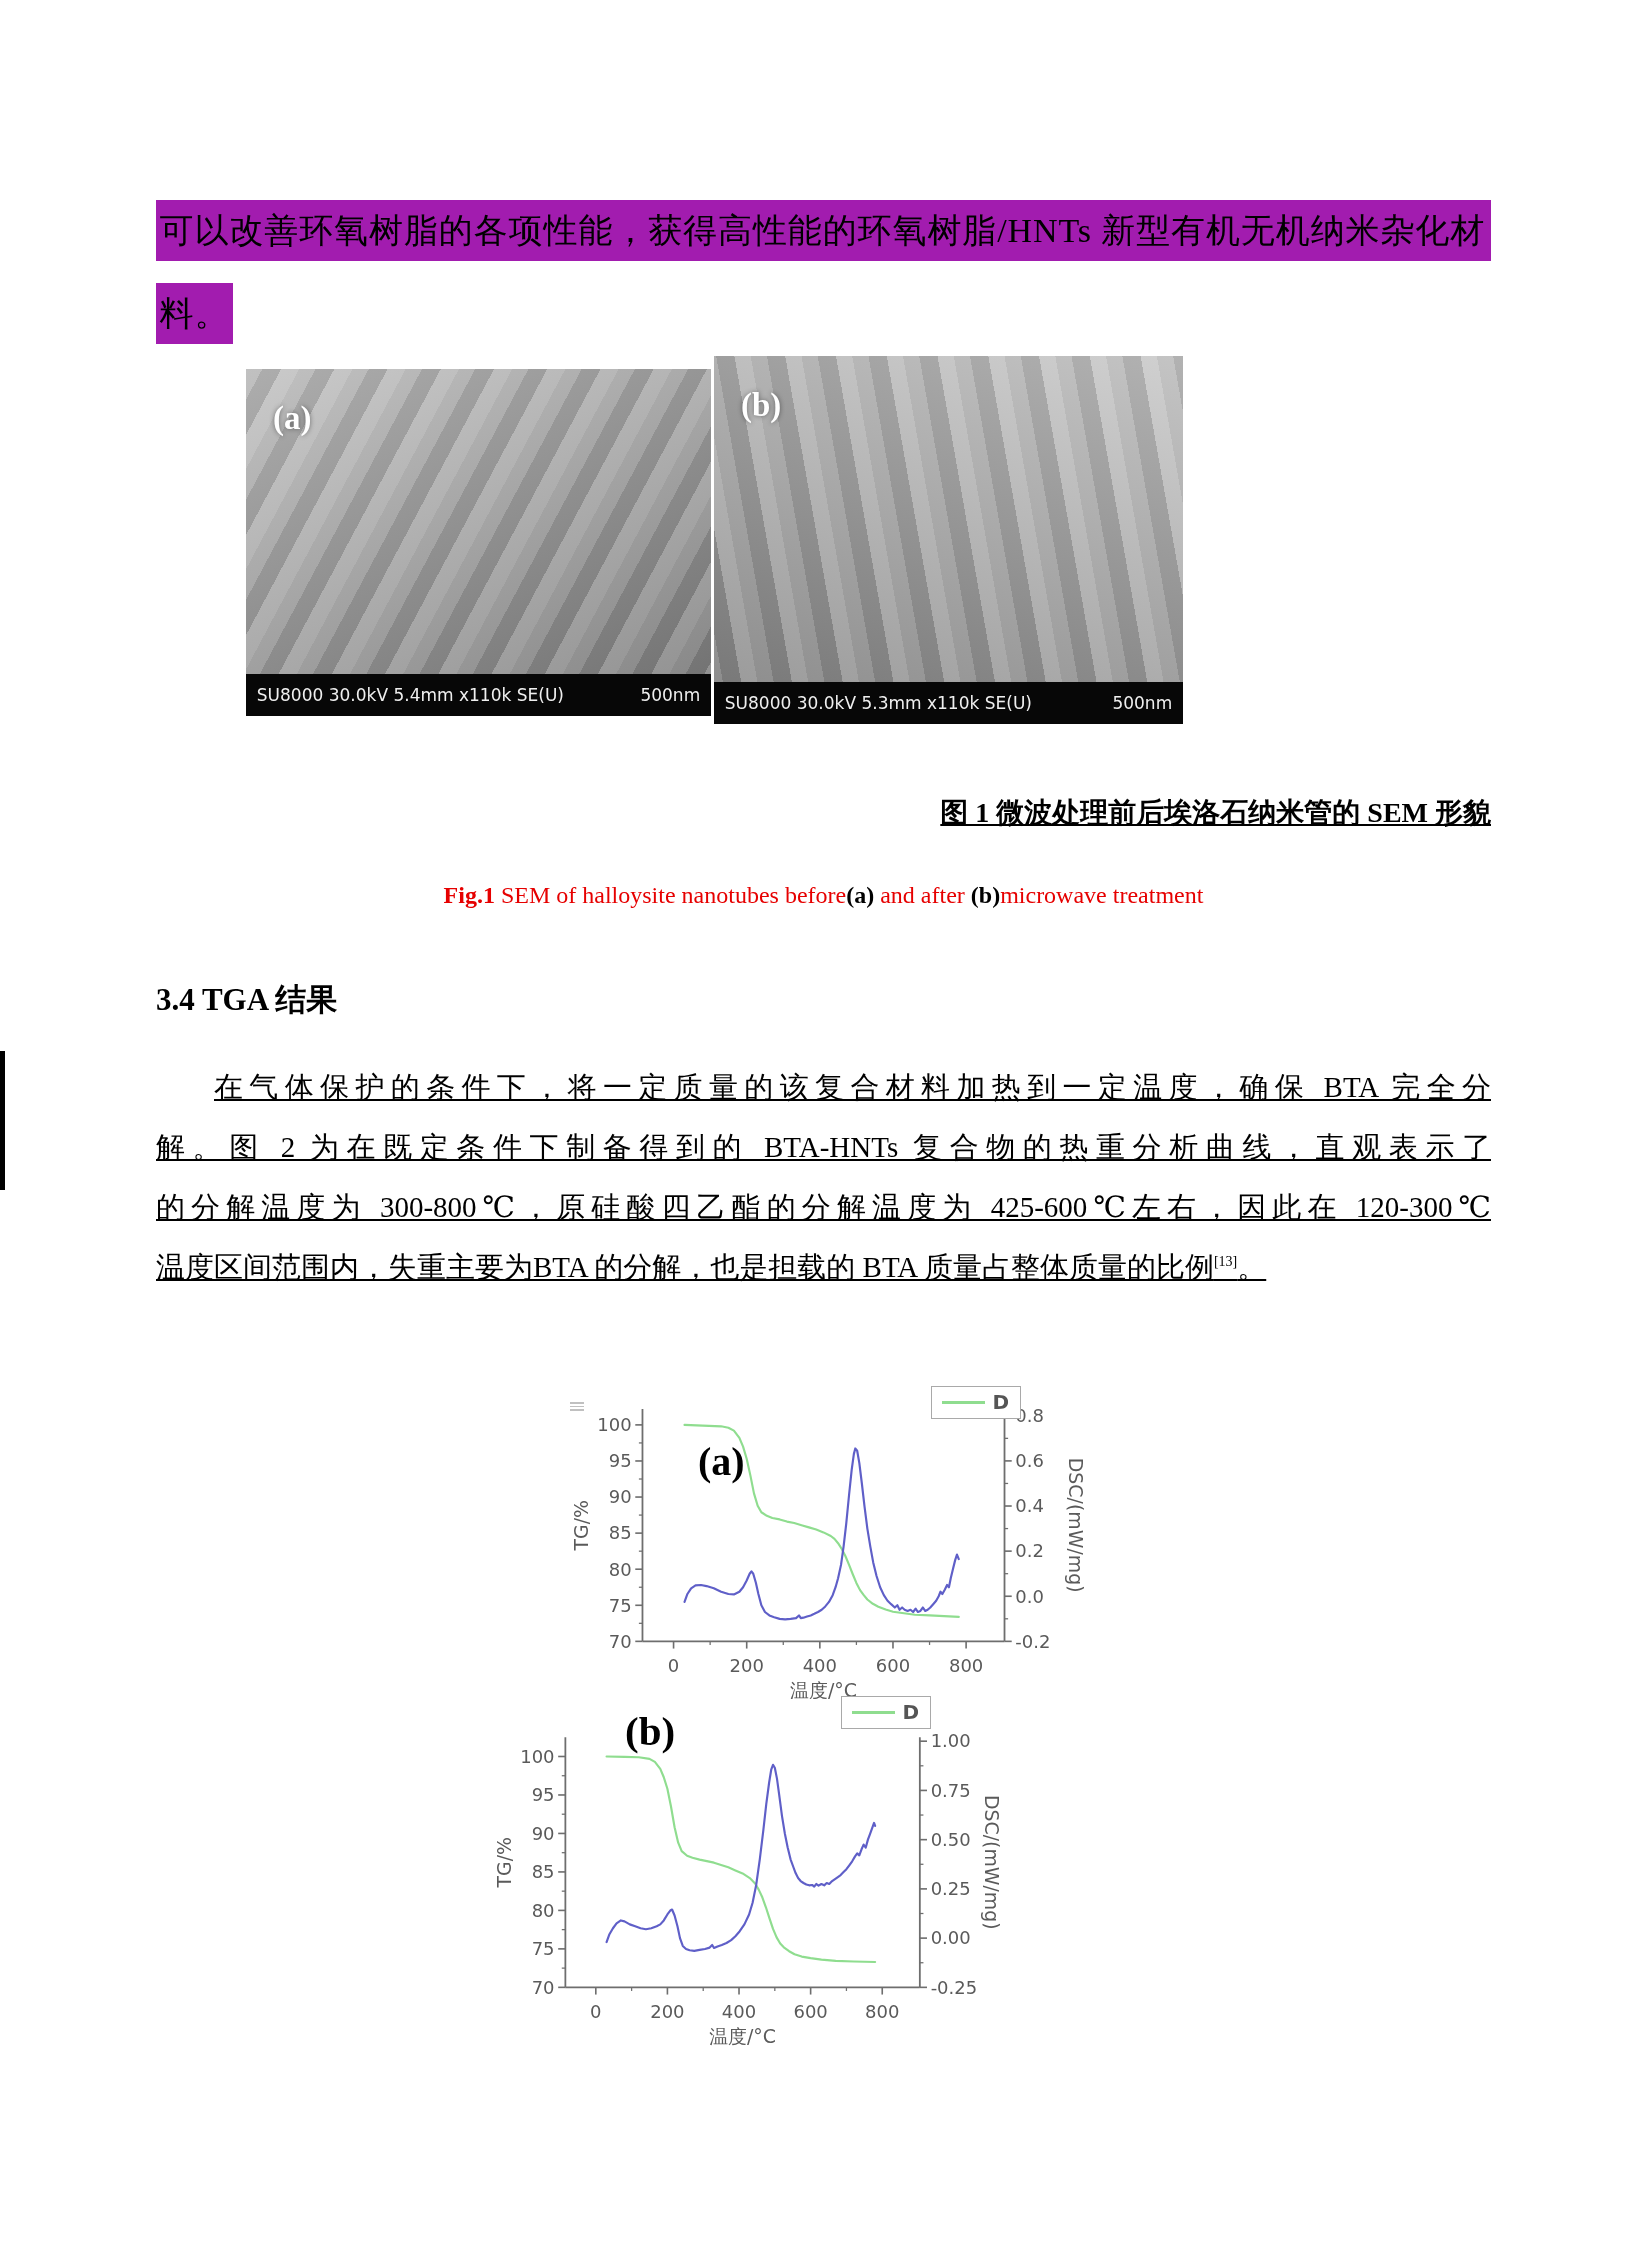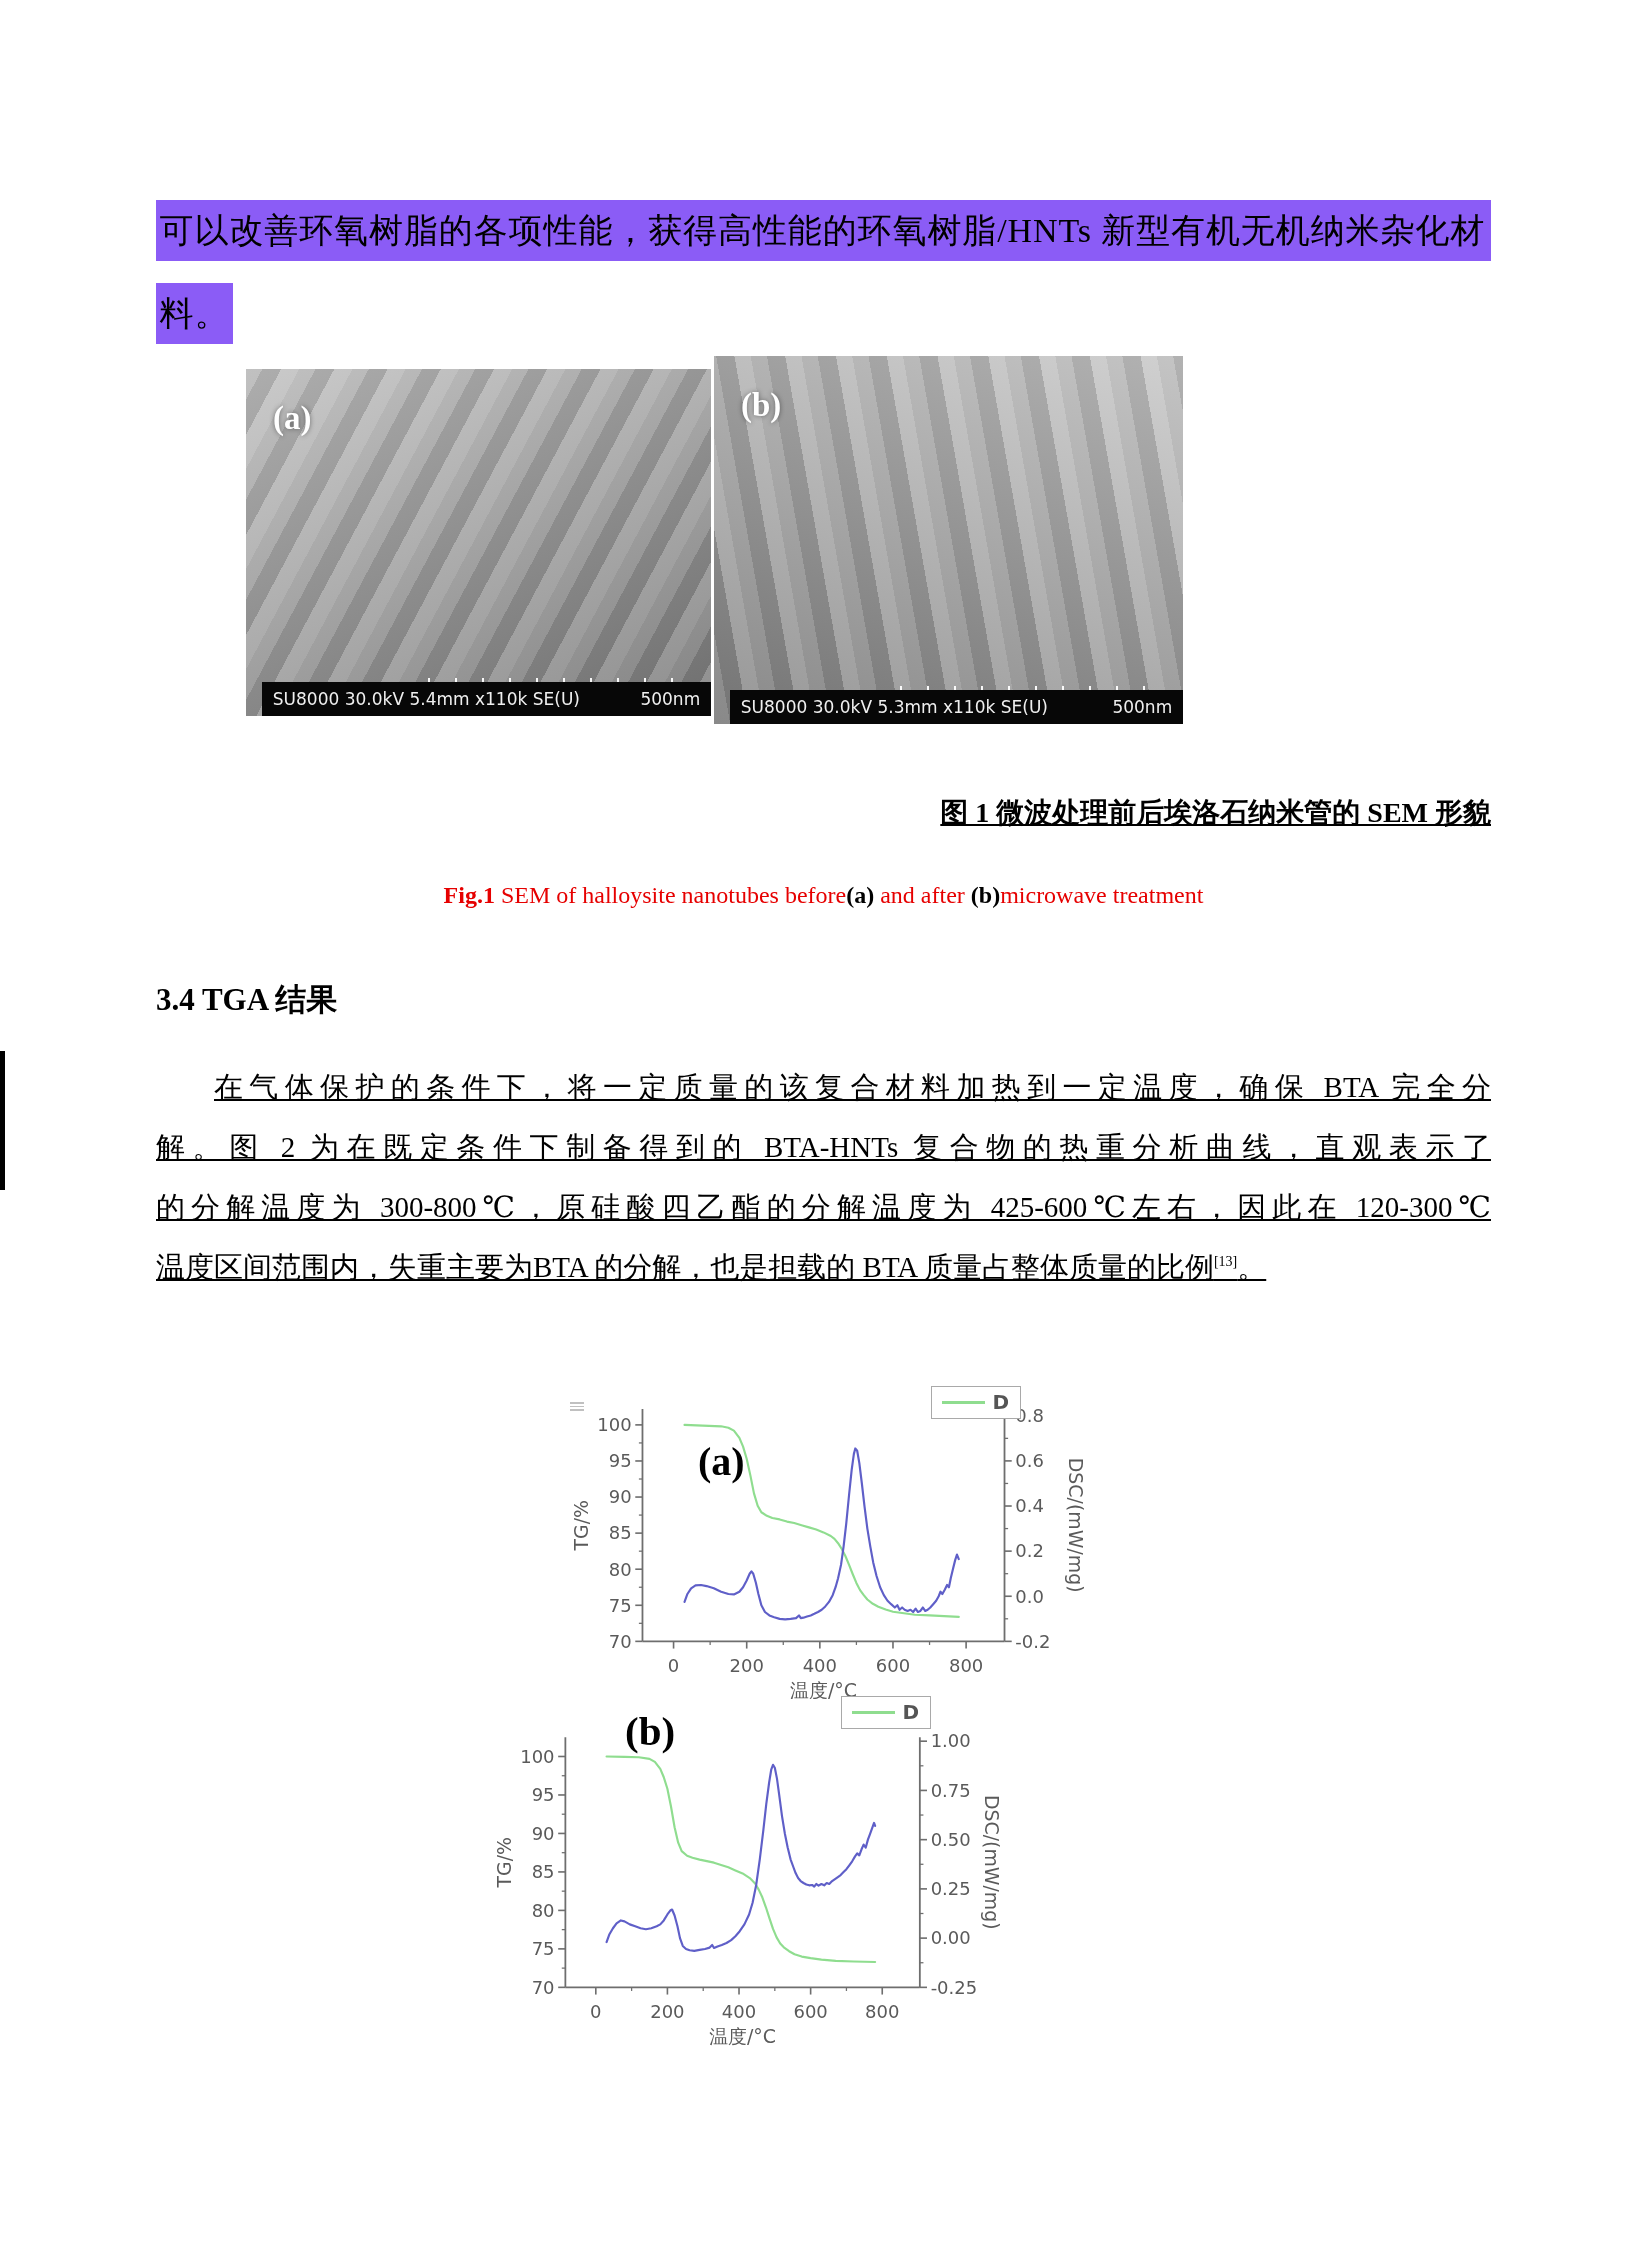--- a/index.html
+++ b/index.html
@@ -5,21 +5,21 @@
   html,body { margin:0; padding:0; background:#ffffff; }
   .page {
     position:relative; width:1644px; height:2253px; background:#ffffff;
     font-family:"Liberation Serif","DejaVu Serif",serif; color:#000; overflow:hidden;
   }
   .margin-bar { position:absolute; left:0; top:1051px; width:5.4px; height:139px; background:#000; }
 
   
   .intro { position:absolute; left:156px; top:189px; width:1335px; font-size:34px; letter-spacing:0.9px; }
   .intro-line { height:83px; display:flex; align-items:center; }
-  .hl { background:#8b5cf6; padding:7.2px 3.6px; }
+  .hl { background:#a21caf; padding:7.2px 3.6px; }
   .hl.full { width:100%; box-sizing:border-box; }
 
   
   .figure { position:absolute; left:246px; top:356px; width:937px; height:371px; }
   .sem-panel { position:absolute; overflow:hidden; }
   .sem-a { left:0; top:12.6px; width:465px; height:347px; }
   .sem-b { left:468px; top:0; width:469px; height:368px; }
   .sem-surface { position:absolute; inset:0; }
   .sem-a .sem-surface {
     background:
@@ -33,21 +33,21 @@
       linear-gradient(200deg, rgba(255,255,255,.30), rgba(0,0,0,.20)),
       repeating-linear-gradient(80deg, #ababab 0 16px, #919191 16px 34px, #bcbcbc 34px 50px),
       repeating-linear-gradient(100deg, rgba(255,255,255,.22) 0 9px, rgba(70,70,70,.20) 9px 23.4px),
       #a0a0a0;
   }
   .sem-label {
     position:absolute; top:31px; left:27px; color:#fff; font-size:33px; font-weight:bold;
     text-shadow:0 0 5.4px rgba(0,0,0,.45);
   }
   .sem-bar {
-    position:absolute; left:16px; right:0; bottom:0; height:34px; background:#070707;
+    position:absolute; left:0; right:0; bottom:0; height:42px; background:#070707;
     color:#efefef; font-family:"DejaVu Sans","Liberation Sans",sans-serif; font-size:17px;
     display:flex; justify-content:space-between; align-items:center; padding:0 10.8px;
   }
   .sem-ruler {
     position:absolute; bottom:28px; right:12.6px; width:270px; height:10px; opacity:.95;
     background:repeating-linear-gradient(to right, #ffffff 0 1.8px, rgba(0,0,0,0) 1.8px 27px);
   }
 
   
   .caption-cn { position:absolute; left:156px; top:794px; width:1335px; text-align:right; font-weight:bold; font-size:28px;text-decoration:underline; }

